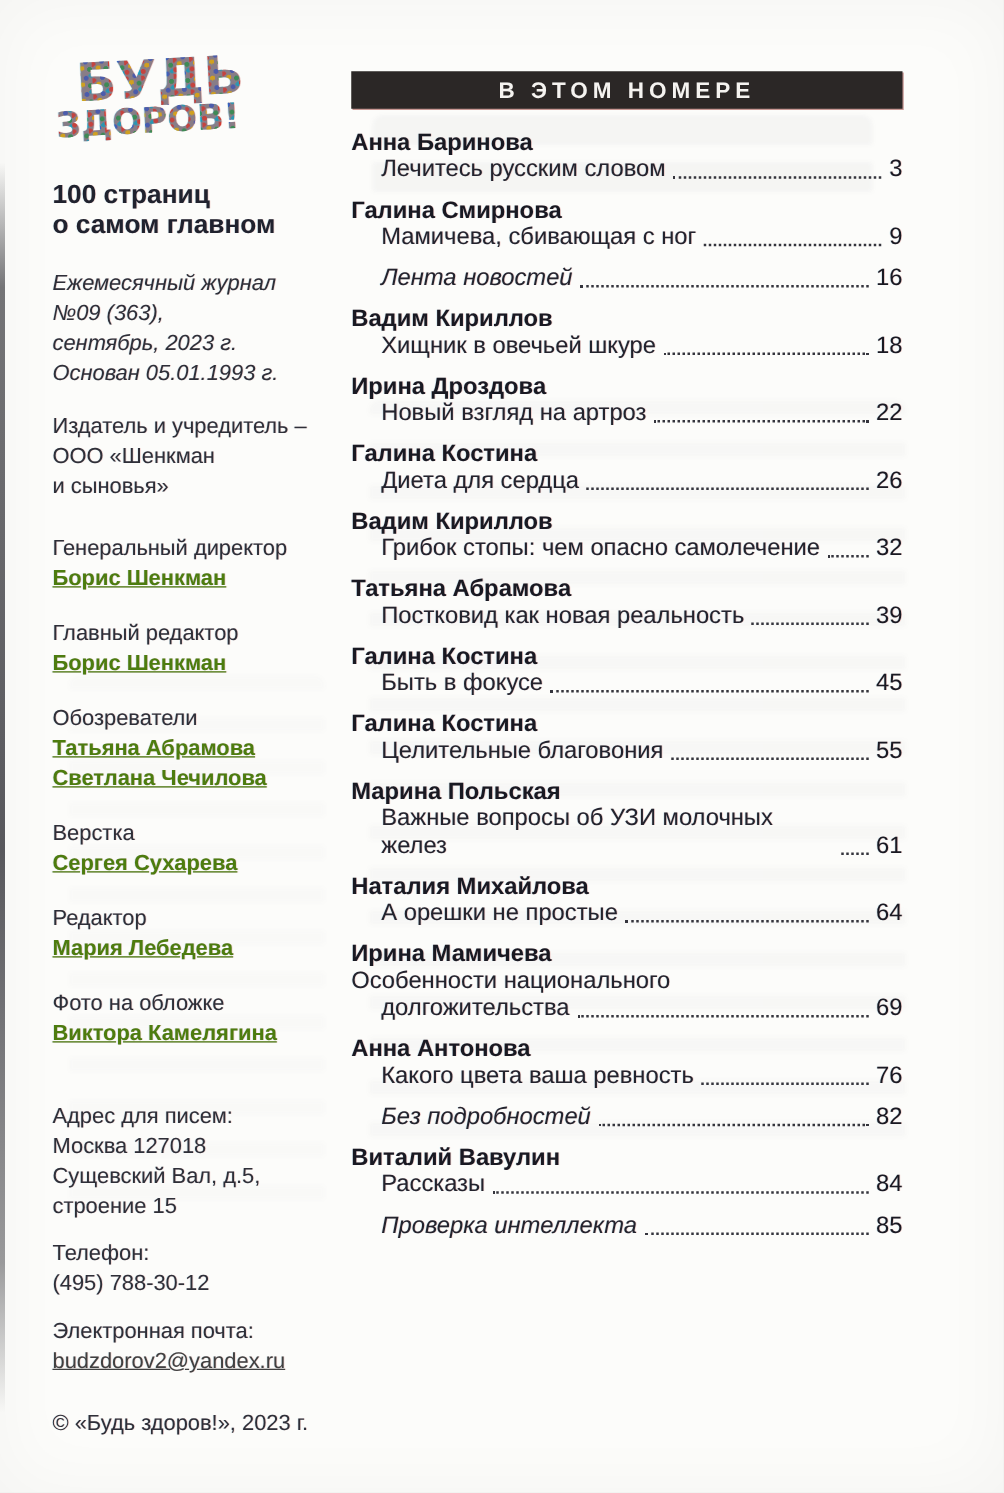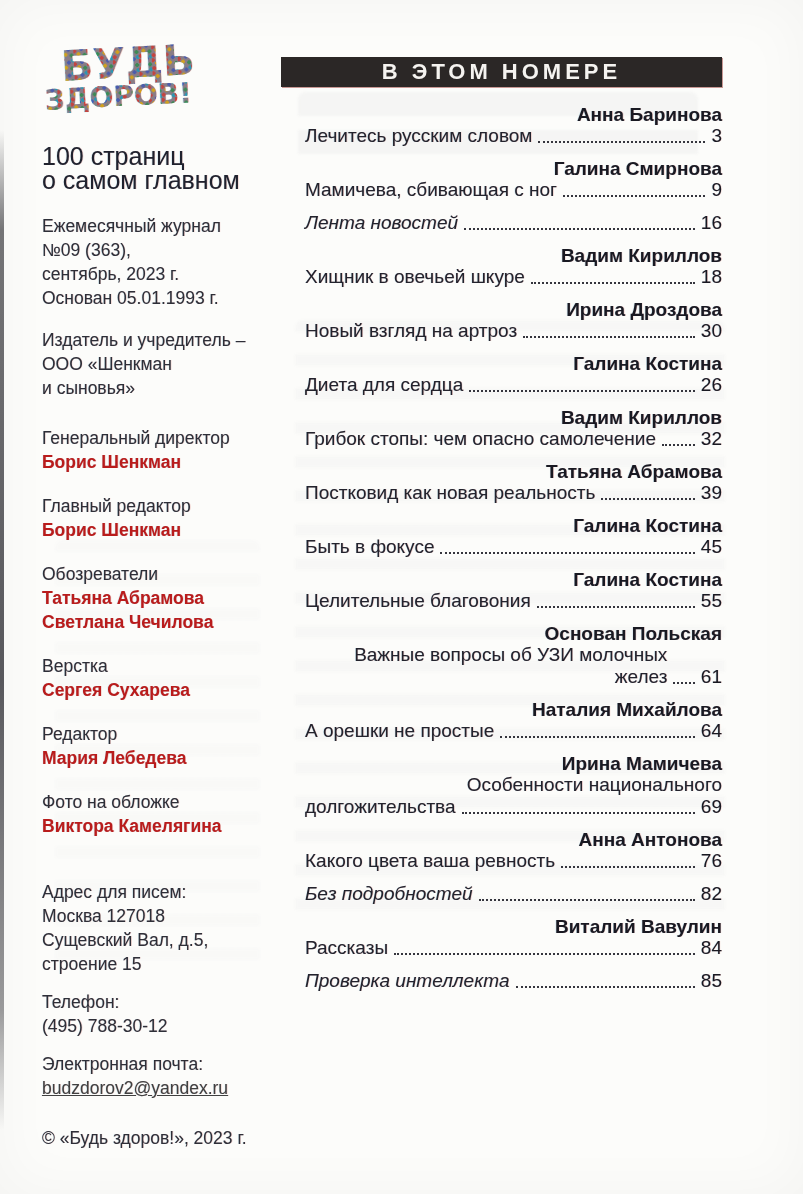--- a/index.html
+++ b/index.html
@@ -56,44 +56,44 @@
         radial-gradient(circle 2px at 11px 11px, #1ba24f 95%, transparent),
         radial-gradient(circle 2px at 12px 3px, #00b5d8 95%, transparent),
         radial-gradient(circle 2px at 1px 7px, #e23b2e 95%, transparent);
       background-size:13px 13px;
       -webkit-background-clip:text;background-clip:text;color:transparent;
     }
   }
   .logo-line.l1{font-size:42px;line-height:44px;margin-left:18px;}
   .logo-line.l2{font-size:28px;line-height:30px;margin-top:-4px;}
   .pre{white-space:pre-line;}
-  .tagline{font-weight:normal;font-size:25px;line-height:24px;color:#20222e;margin-bottom:22px;}
-  .issue{margin-bottom:18px;}
+  .tagline{font-weight:bold;font-size:21px;line-height:24px;color:#20222e;margin-bottom:22px;}
+  .issue{margin-bottom:18px;font-style:italic;}
   .publisher{margin-bottom:26px;}
   .staff-block{margin-bottom:20px;}
-  .staff-block .names{font-weight:bold;color:#b91c1c;}
+  .staff-block .names{font-weight:bold;color:#4d7c0f;text-decoration:underline;}
   .contact-block{margin-bottom:14px;}
   .contact-block.gap-top{margin-top:42px;}
   .email-link{color:#404040;text-decoration:underline;}
   .copyright{margin-top:26px;}
 
   
   .toc{
     position:absolute;left:281px;top:57px;width:441px;
     color:#23232d;font-size:19px;
     text-shadow:.6px 0 rgba(200,50,40,.22), -.6px 0 rgba(40,150,200,.18);
   }
   .toc-header{
     height:30px;background:var(--header-bar,#2b2726);
-    color:#f5f3f0;font-weight:bold;font-size:22px;letter-spacing:4px;
+    color:#f5f3f0;font-weight:bold;font-size:18px;letter-spacing:4px;
     display:flex;align-items:center;justify-content:center;
     text-shadow:none;box-shadow:1px 1px 0 rgba(140,30,25,.45);
   }
   .entries{margin-top:17px;}
-  .entry{margin-bottom:11px;text-align:right;}
+  .entry{margin-bottom:11px;}
   .entry .rubric{font-style:italic;line-height:21px;}
   .entry .author{font-weight:bold;line-height:21px;color:#191922;}
   .entry .title-pre{line-height:22px;}
   .entry .line{display:flex;align-items:flex-end;line-height:22px;margin-left:24px;}
   .entry .title{flex:0 1 auto;}
   .entry.italic .title{font-style:italic;}
   .entry .dots{
     flex:1 1 22px;min-width:18px;margin:0 6px 4px 6px;
     border-bottom:2px dotted #35353d;height:0;
   }
@@ -227,21 +227,21 @@
           </div>
         </div>
 
         <div class="entry">
 
           <div class="author">Ирина Дроздова</div>
 
           <div class="line">
             <span class="title">Новый взгляд на артроз</span>
             <span class="dots"></span>
-            <span class="pagenum">30</span>
+            <span class="pagenum">22</span>
           </div>
         </div>
 
         <div class="entry">
 
           <div class="author">Галина Костина</div>
 
           <div class="line">
             <span class="title">Диета для сердца</span>
             <span class="dots"></span>
@@ -289,21 +289,21 @@
 
           <div class="line">
             <span class="title">Целительные благовония</span>
             <span class="dots"></span>
             <span class="pagenum">55</span>
           </div>
         </div>
 
         <div class="entry">
 
-          <div class="author">Основан Польская</div>
+          <div class="author">Марина Польская</div>
 
           <div class="line">
             <span class="title">Важные вопросы об УЗИ молочных желез</span>
             <span class="dots"></span>
             <span class="pagenum">61</span>
           </div>
         </div>
 
         <div class="entry">
 

